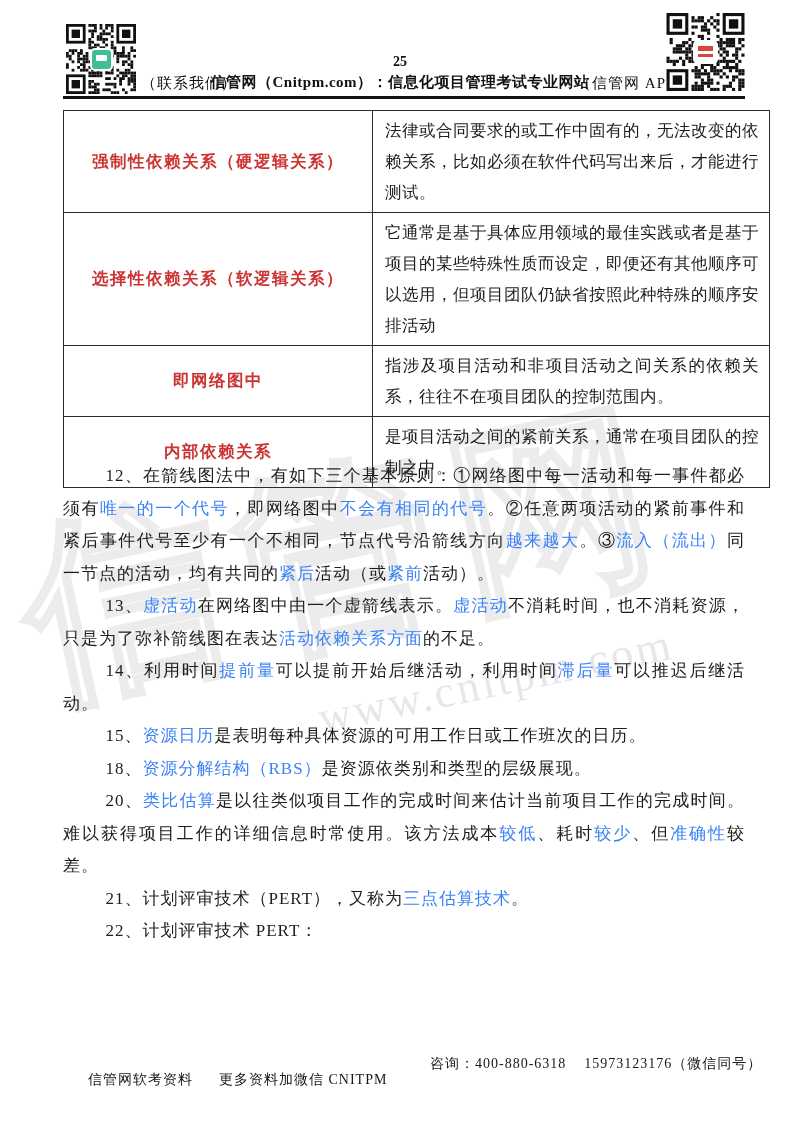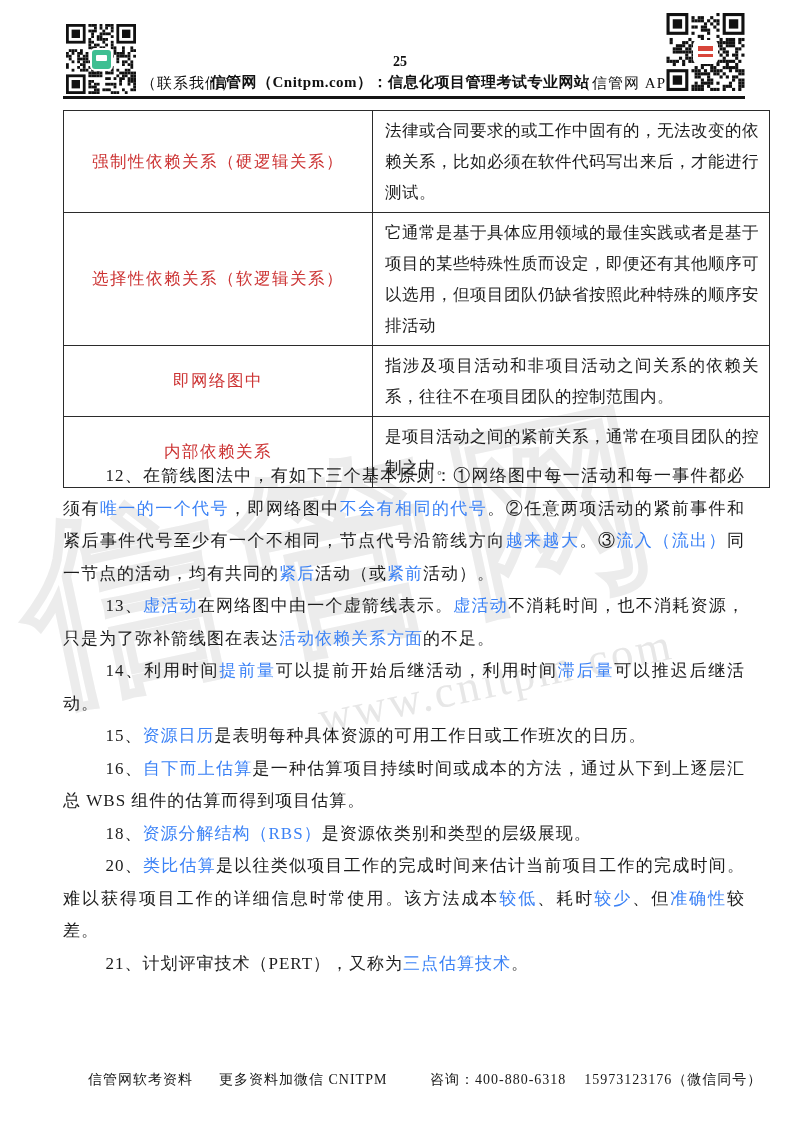--- a/index.html
+++ b/index.html
@@ -26,30 +26,30 @@
   .header-rule{position:absolute;left:63px;top:96px;width:682px;height:3px;background:#141414;}
   
   .watermark{position:absolute;z-index:0;pointer-events:none;}
   .wm-chars{left:20px;top:420px;font-size:200px;font-weight:bold;letter-spacing:18px;color:transparent;
     -webkit-text-stroke:3px #ececec;transform:rotate(-12deg);white-space:nowrap;}
   .wm-url{left:315px;top:655px;font-size:45px;color:#e7e7e7;letter-spacing:3px;transform:rotate(-12deg);white-space:nowrap;}
   .content{position:relative;z-index:1;}
   
   table.dep{position:absolute;left:63px;top:110px;width:682px;border-collapse:collapse;table-layout:fixed;}
   table.dep td{border:1px solid #2b2b2b;vertical-align:middle;margin-left:13px;}
-  td.term{width:306px;text-align:center;color:#cc3333;font-size:16.5px;letter-spacing:1.5px;}
+  td.term{width:306px;text-align:center;color:#cc3333;font-size:16.5px;letter-spacing:1.5px;font-weight:bold;}
   td.desc{width:374px;padding:4px 10px 4px 12px;font-size:16.5px;line-height:31px;text-align:justify;letter-spacing:0.5px;}
   
   .notes{position:absolute;left:63px;top:460px;width:682px;font-size:17px;line-height:32.5px;text-align:justify;letter-spacing:1px;}
   .notes p{margin:0;text-indent:2.5em;}
   .red{color:#3b82f6;}
   
   .footer{position:absolute;left:63px;top:1055px;width:682px;font-size:14px;color:#181818;letter-spacing:1px;}
   .footer-left{position:absolute;left:25px;top:0;white-space:nowrap;margin-top:16px;}
-  .footer-right{position:absolute;left:367px;top:16px;white-space:nowrap;}
+  .footer-right{position:absolute;left:367px;top:0;white-space:nowrap;}
   .fgap-lg{display:inline-block;width:26px;}
   .fgap-sm{display:inline-block;width:18px;}
 </style>
 </head>
 <body>
 
 <div class="page">
 
   <div class="watermark wm-chars">信管网</div>
   <div class="watermark wm-url">www.cnitpm.com</div>
@@ -541,24 +541,24 @@
             <td class="desc">是项目活动之间的紧前关系，通常在项目团队的控制之中。</td>
           </tr>
         </tbody>
     </table>
 
     <div class="notes">
         <p><span>12、在箭线图法中，有如下三个基本原则：①网络图中每一活动和每一事件都必须有</span><span class="red">唯一的一个代号</span><span>，即网络图中</span><span class="red">不会有相同的代号</span><span>。②任意两项活动的紧前事件和紧后事件代号至少有一个不相同，节点代号沿箭线方向</span><span class="red">越来越大</span><span>。③</span><span class="red">流入（流出）</span><span>同一节点的活动，均有共同的</span><span class="red">紧后</span><span>活动（或</span><span class="red">紧前</span><span>活动）。</span></p>
         <p><span>13、</span><span class="red">虚活动</span><span>在网络图中由一个虚箭线表示。</span><span class="red">虚活动</span><span>不消耗时间，也不消耗资源，只是为了弥补箭线图在表达</span><span class="red">活动依赖关系方面</span><span>的不足。</span></p>
         <p><span>14、利用时间</span><span class="red">提前量</span><span>可以提前开始后继活动，利用时间</span><span class="red">滞后量</span><span>可以推迟后继活动。</span></p>
         <p><span>15、</span><span class="red">资源日历</span><span>是表明每种具体资源的可用工作日或工作班次的日历。</span></p>
-        <p><span>16、</span><span class="red">自下而上估算</span><span>是一种估算项目持续时间或成本的方法，通过从下到上逐层汇总 WBS 组件的估算而得到项目估算。</span></p>
         <p><span>18、</span><span class="red">资源分解结构（RBS）</span><span>是资源依类别和类型的层级展现。</span></p>
         <p><span>20、</span><span class="red">类比估算</span><span>是以往类似项目工作的完成时间来估计当前项目工作的完成时间。难以获得项目工作的详细信息时常使用。该方法成本</span><span class="red">较低</span><span>、耗时</span><span class="red">较少</span><span>、但</span><span class="red">准确性</span><span>较差。</span></p>
         <p><span>21、计划评审技术（PERT），又称为</span><span class="red">三点估算技术</span><span>。</span></p>
+        <p><span>22、计划评审技术 PERT：</span></p>
       </div>
 
     <div class="footer">
       <span class="footer-left">
         <span>信管网软考资料</span><span class="fgap-lg"></span><span>更多资料加微信 CNITPM</span>
       </span>
       <span class="footer-right">
         <span>咨询：400-880-6318</span><span class="fgap-sm"></span><span>15973123176（微信同号）</span>
       </span>
     </div>

